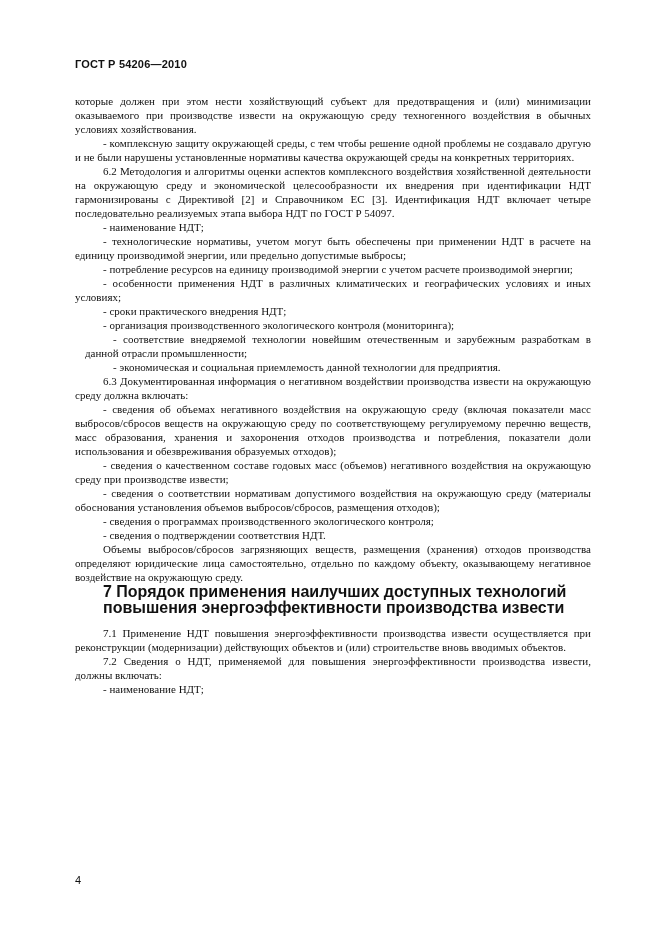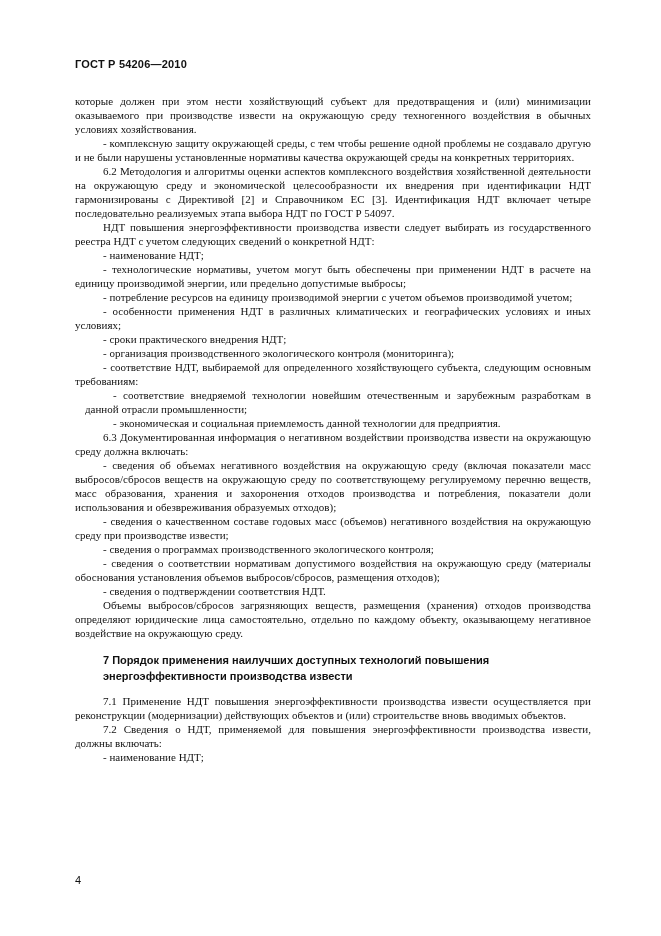--- a/index.html
+++ b/index.html
@@ -31,59 +31,57 @@
     width: 516px;
     font-size: 11px;
     line-height: 14px;
     text-align: justify;
   }
   .content p { margin: 0; font-family: Liberation Serif, serif; }
   p.plain  { text-indent: 0; }
   p.indent { text-indent: 28px; }
   p.nested { margin-left: 10px; text-indent: 28px; }
   h2.heading {
-    font-size: 11px;
+    font-size: 16px;
     line-height: 16px;
     font-weight: bold;
     text-align: left;
-    margin: 12px 0 10px 28px;
+    margin: 0 0 10px 28px;
     text-indent: 0;
   }
   .page-number {
     position: absolute;
     left: 75px;
     top: 874px;
     font-size: 11px;
   }
 </style>
 </head>
 <body>
 
 <div class="page">
   <div class="doc-header">ГОСТ Р 54206—2010</div>
 
   <div class="content">
       <p class="plain">которые должен при этом нести хозяйствующий субъект для предотвращения и (или) минимизации оказываемого при производстве извести на окружающую среду техногенного воздействия в обычных условиях хозяйствования.</p>
       <p class="indent">- комплексную защиту окружающей среды, с тем чтобы решение одной проблемы не создавало другую и не были нарушены установленные нормативы качества окружающей среды на конкретных территориях.</p>
       <p class="indent">6.2 Методология и алгоритмы оценки аспектов комплексного воздействия хозяйственной деятельности на окружающую среду и экономической целесообразности их внедрения при идентификации НДТ гармонизированы с Директивой [2] и Справочником ЕС [3]. Идентификация НДТ включает четыре последовательно реализуемых этапа выбора НДТ по ГОСТ Р 54097.</p>
-      <p class="indent">НДТ повышения энергоэффективности производства извести следует выбирать из государственного реестра НДТ с учетом следующих сведений о конкретной НДТ:</p>
       <p class="indent">- наименование НДТ;</p>
       <p class="indent">- технологические нормативы, учетом могут быть обеспечены при применении НДТ в расчете на единицу производимой энергии, или предельно допустимые выбросы;</p>
-      <p class="indent">- потребление ресурсов на единицу производимой энергии с учетом объемов производимой учетом;</p>
+      <p class="indent">- потребление ресурсов на единицу производимой энергии с учетом расчете производимой энергии;</p>
       <p class="indent">- особенности применения НДТ в различных климатических и географических условиях и иных условиях;</p>
       <p class="indent">- сроки практического внедрения НДТ;</p>
       <p class="indent">- организация производственного экологического контроля (мониторинга);</p>
-      <p class="indent">- соответствие НДТ, выбираемой для определенного хозяйствующего субъекта, следующим основным требованиям:</p>
       <p class="nested">- соответствие внедряемой технологии новейшим отечественным и зарубежным разработкам в данной отрасли промышленности;</p>
       <p class="nested">- экономическая и социальная приемлемость данной технологии для предприятия.</p>
       <p class="indent">6.3 Документированная информация о негативном воздействии производства извести на окружающую среду должна включать:</p>
       <p class="indent">- сведения об объемах негативного воздействия на окружающую среду (включая показатели масс выбросов/сбросов веществ на окружающую среду по соответствующему регулируемому перечню веществ, масс образования, хранения и захоронения отходов производства и потребления, показатели доли использования и обезвреживания образуемых отходов);</p>
       <p class="indent">- сведения о качественном составе годовых масс (объемов) негативного воздействия на окружающую среду при производстве извести;</p>
+      <p class="indent">- сведения о соответствии нормативам допустимого воздействия на окружающую среду (материалы обоснования установления объемов выбросов/сбросов, размещения отходов);</p>
       <p class="indent">- сведения о программах производственного экологического контроля;</p>
-      <p class="indent">- сведения о соответствии нормативам допустимого воздействия на окружающую среду (материалы обоснования установления объемов выбросов/сбросов, размещения отходов);</p>
       <p class="indent">- сведения о подтверждении соответствия НДТ.</p>
       <p class="indent">Объемы выбросов/сбросов загрязняющих веществ, размещения (хранения) отходов производства определяют юридические лица самостоятельно, отдельно по каждому объекту, оказывающему негативное воздействие на окружающую среду.</p>
       <h2 class="heading">7 Порядок применения наилучших доступных технологий повышения энергоэффективности производства извести</h2>
       <p class="indent">7.1 Применение НДТ повышения энергоэффективности производства извести осуществляется при реконструкции (модернизации) действующих объектов и (или) строительстве вновь вводимых объектов.</p>
       <p class="indent">7.2 Сведения о НДТ, применяемой для повышения энергоэффективности производства извести, должны включать:</p>
       <p class="indent">- наименование НДТ;</p>
     </div>
 
   <div class="page-number">4</div>
 </div>

